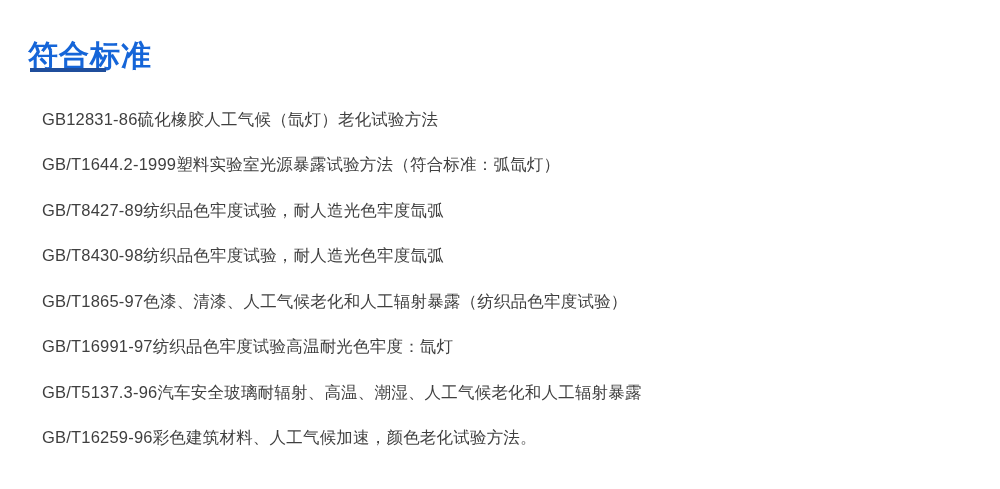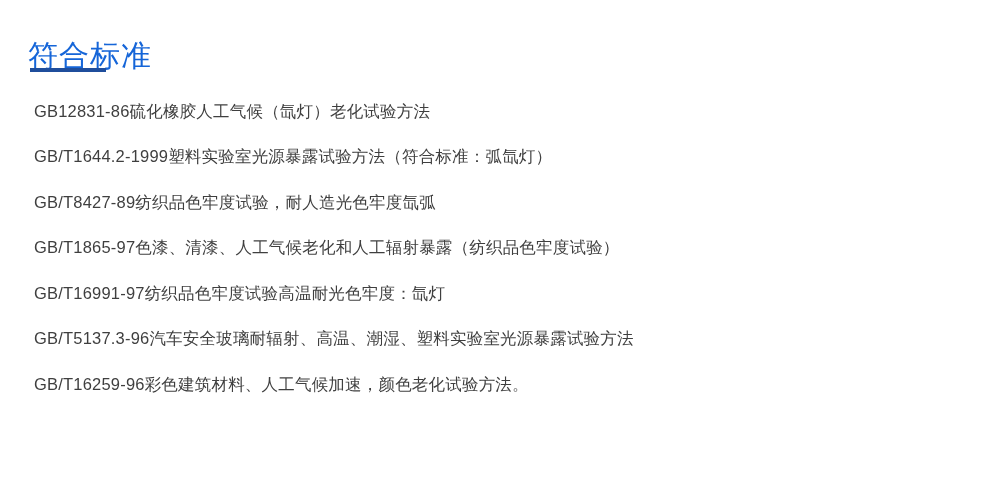--- a/index.html
+++ b/index.html
@@ -19,40 +19,40 @@
     width: 1000px;
     height: 489px;
     box-sizing: border-box;
     padding: 0;
   }
   .section-heading {
     position: absolute;
     left: 28px;
     top: 18px;
     font-size: 30px;
-    font-weight: normal;
+    font-weight: bold;
     letter-spacing: 1px;
     color: #1565d8;
     line-height: 1.2;
   }
   .heading-rule {
     position: absolute;
     left: 30px;
     top: 68px;
     width: 76px;
     height: 4px;
     background: #1f4e9c;
   }
   .standards-list {
     position: absolute;
     left: 34px;
     top: 100px;
     right: 20px;
     list-style: none;
-    margin: 0;
+    margin: 8px;
     padding: 0;
   }
   .standards-list li {
     font-size: 16.5px;
     line-height: 1.45;
     color: #3f3f3f;
     margin: 0 0 21.5px 0;
     white-space: nowrap;
     letter-spacing: 0.2px;
   }
@@ -66,19 +66,20 @@
 <div class="page">
 
   <h1 class="section-heading">符合标准</h1>
 
   <div class="heading-rule"></div>
 
   <ul class="standards-list">
     <li>GB12831-86硫化橡胶人工气候（氙灯）老化试验方法</li>
     <li>GB/T1644.2-1999塑料实验室光源暴露试验方法（符合标准：弧氙灯）</li>
     <li>GB/T8427-89纺织品色牢度试验，耐人造光色牢度氙弧</li>
+    <li>GB/T8430-98纺织品色牢度试验，耐人造光色牢度氙弧</li>
     <li>GB/T1865-97色漆、清漆、人工气候老化和人工辐射暴露（纺织品色牢度试验）</li>
     <li>GB/T16991-97纺织品色牢度试验高温耐光色牢度：氙灯</li>
-    <li>GB/T5137.3-96汽车安全玻璃耐辐射、高温、潮湿、塑料实验室光源暴露试验方法</li>
+    <li>GB/T5137.3-96汽车安全玻璃耐辐射、高温、潮湿、人工气候老化和人工辐射暴露</li>
     <li>GB/T16259-96彩色建筑材料、人工气候加速，颜色老化试验方法。</li>
   </ul>
 
 </div>
 
 </body></html>

